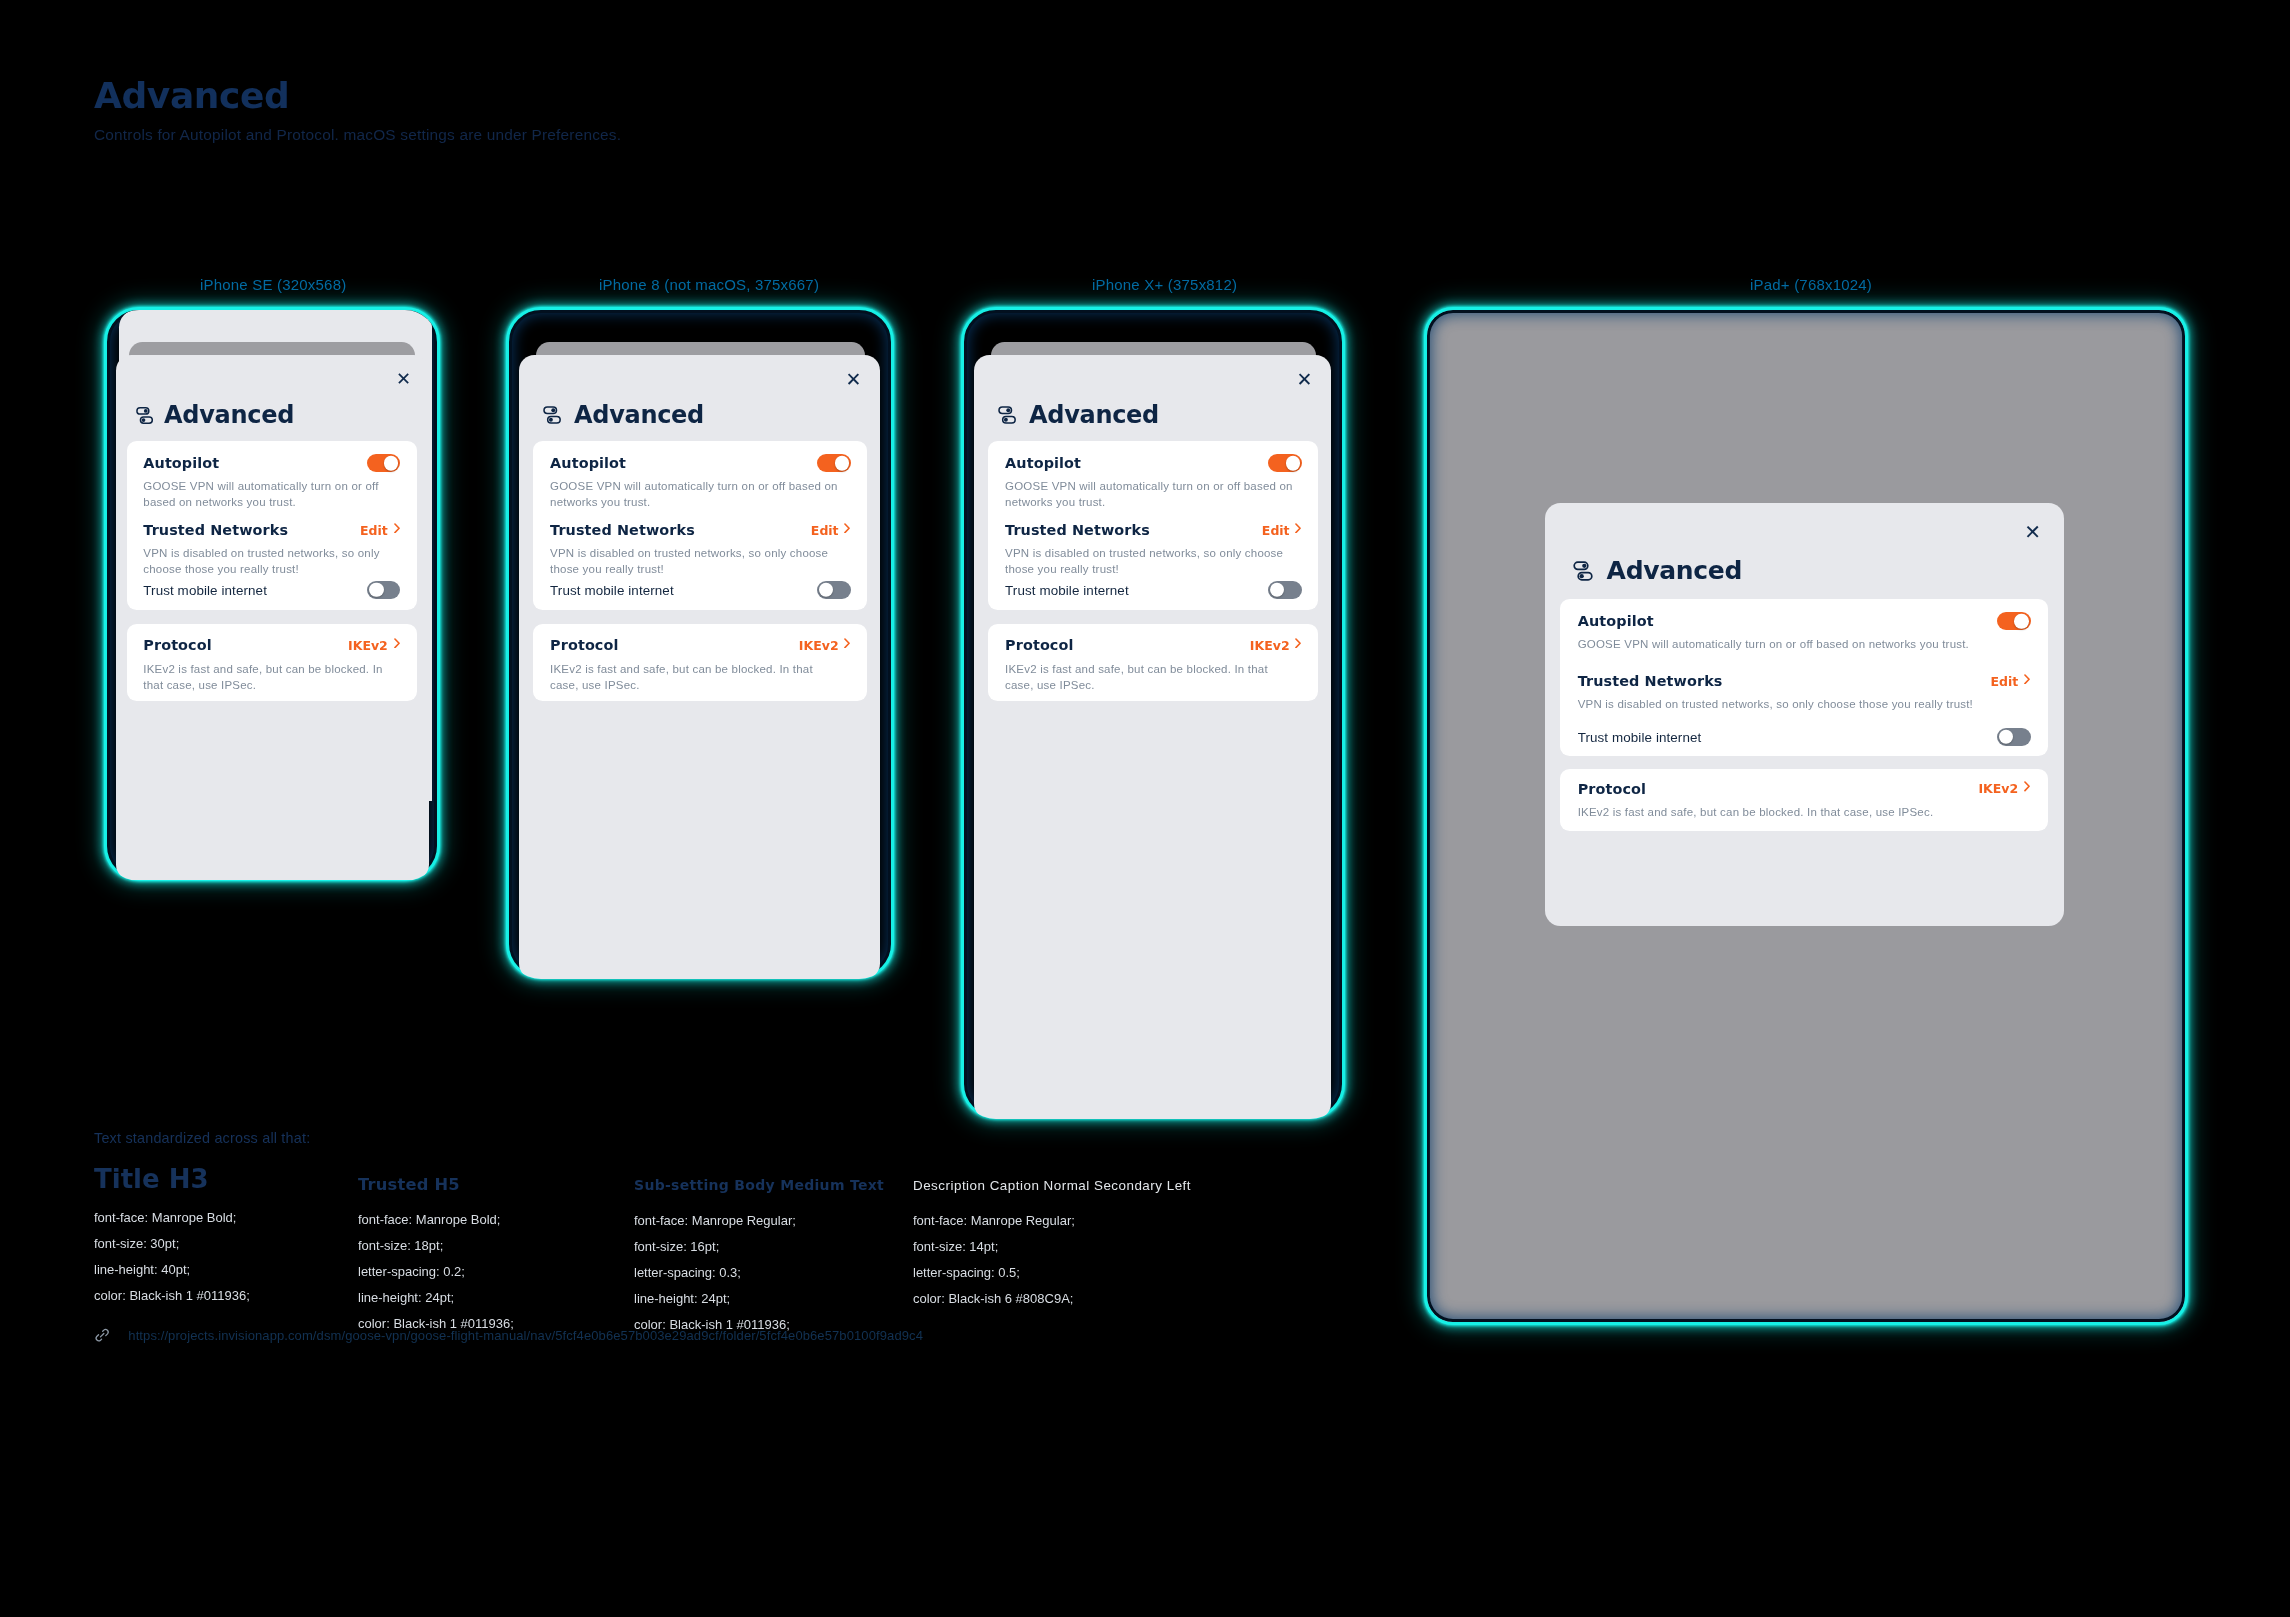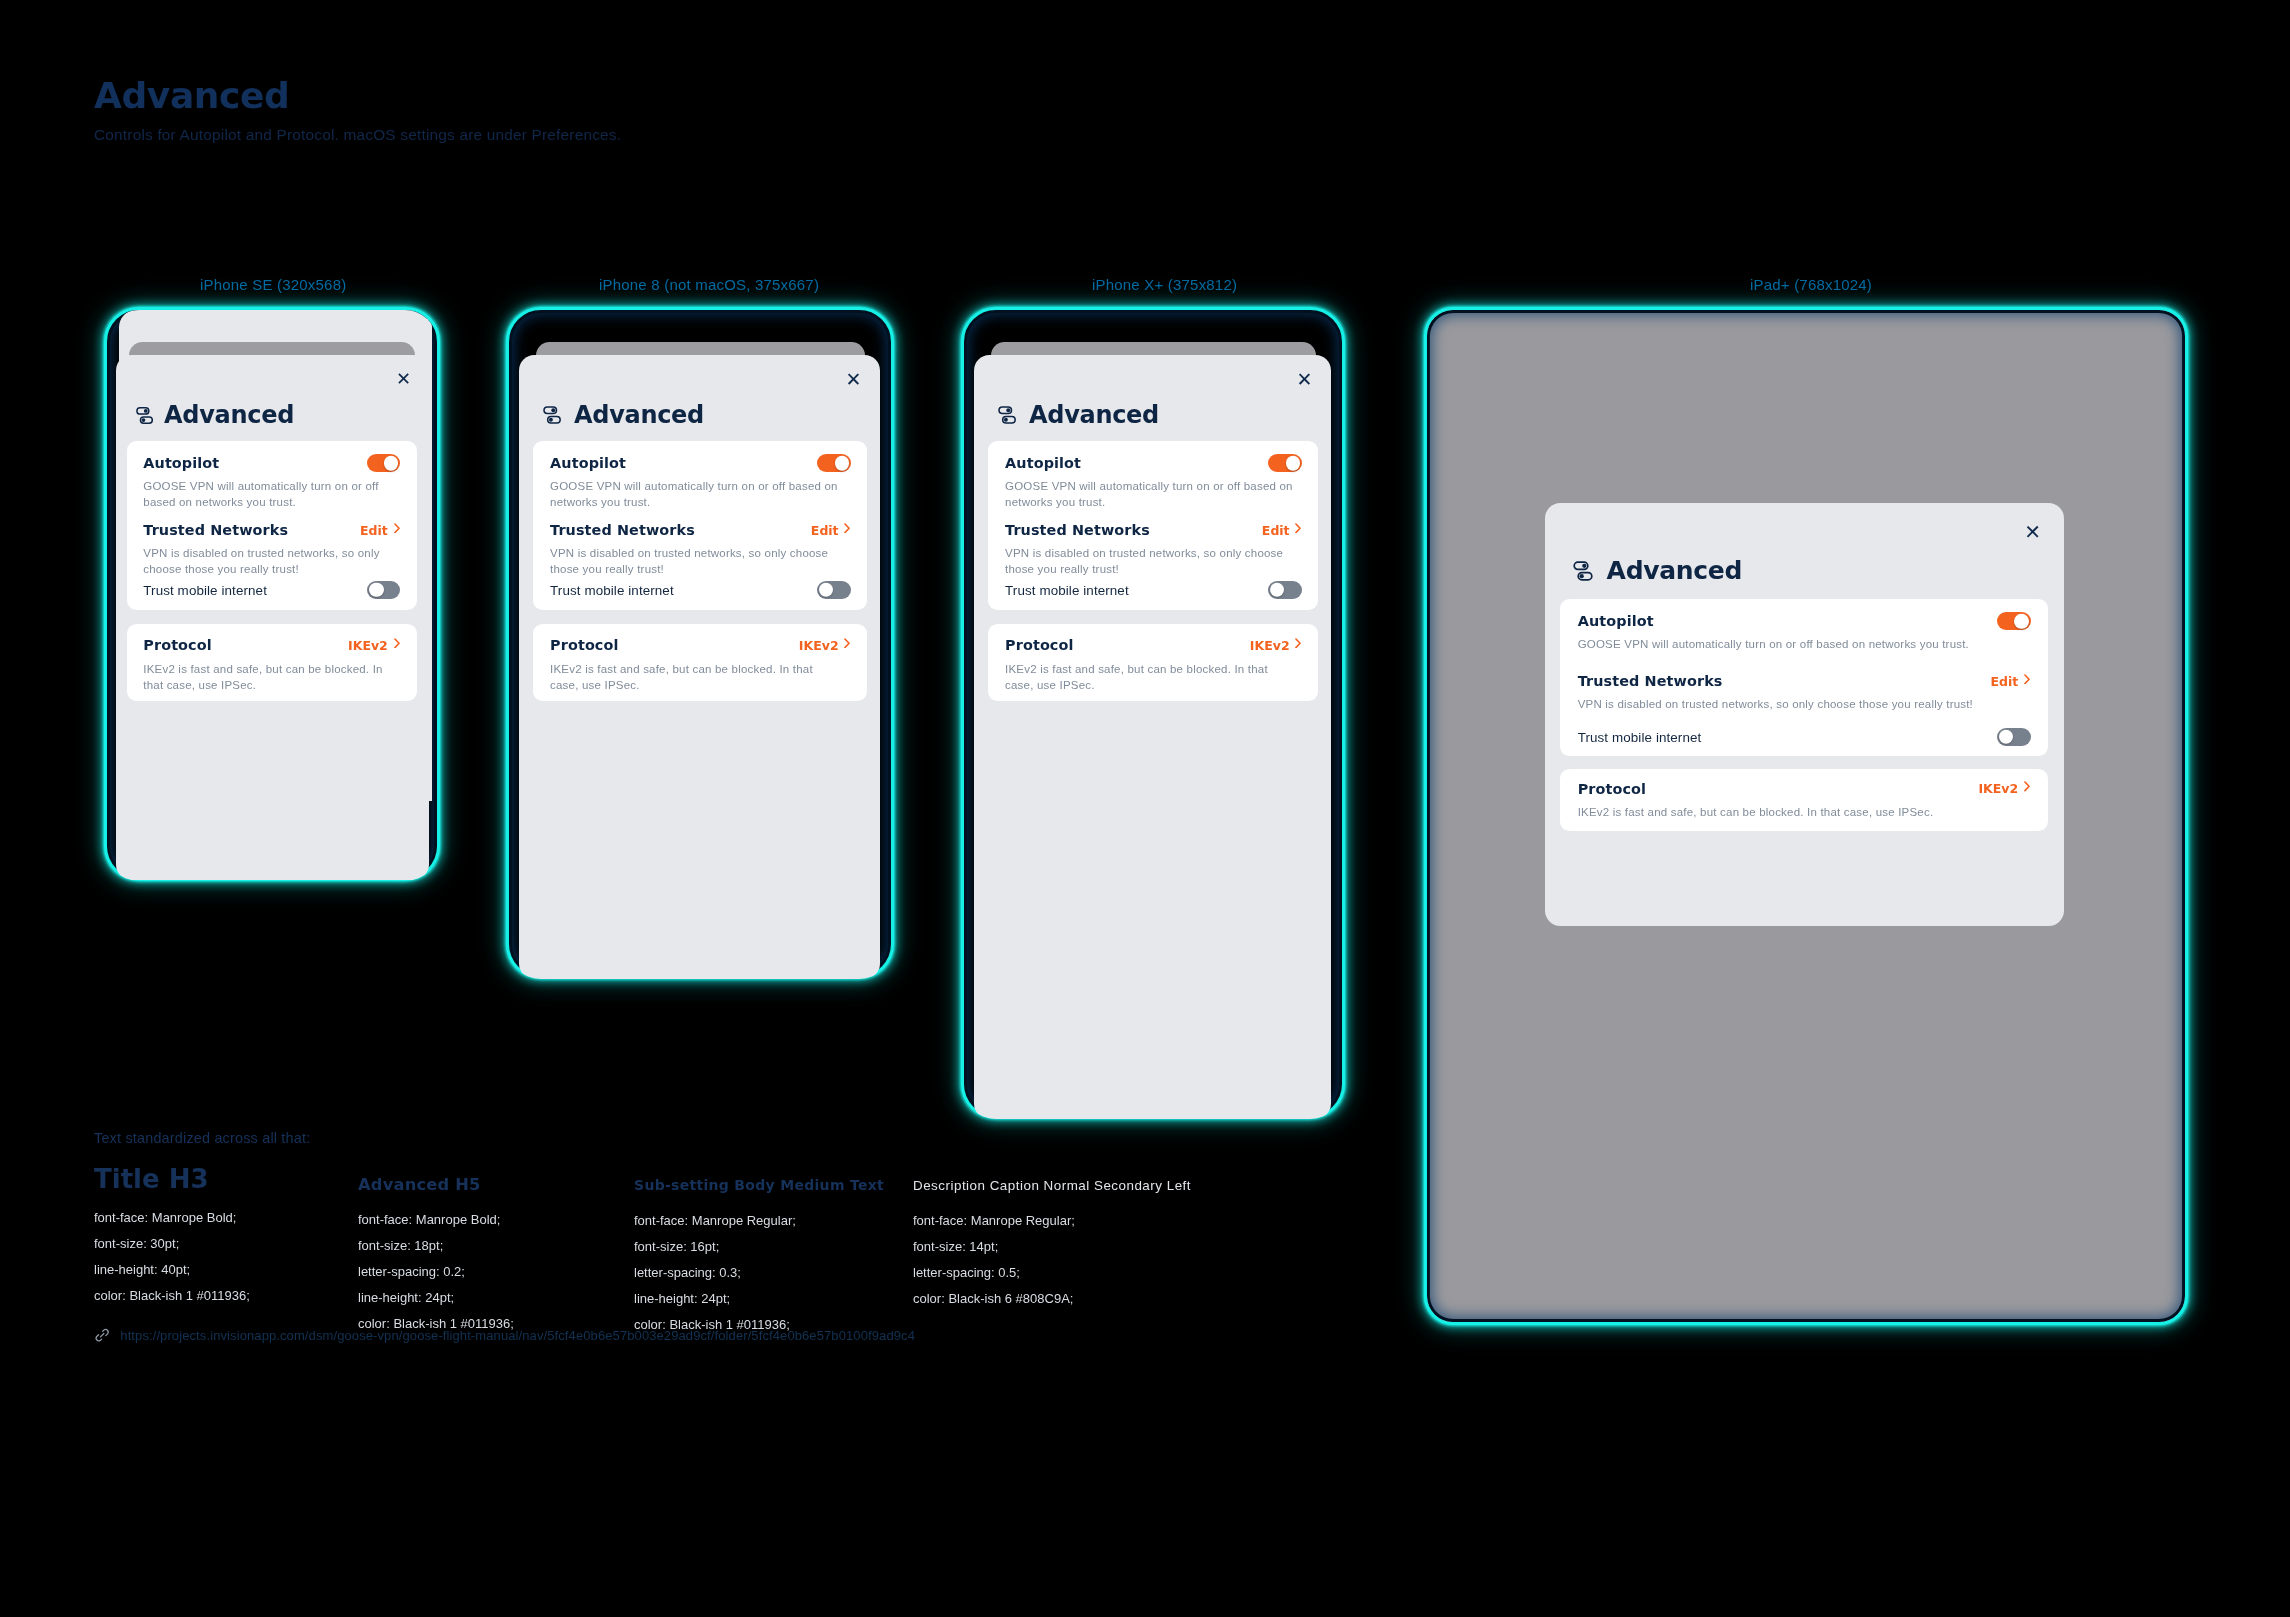--- a/index.html
+++ b/index.html
@@ -158,21 +158,21 @@
     line-height:26px;
     color:#d8dde3;
     white-space:pre-line;
   }
 
   .link-row {
     position:absolute;
     left:94px; top:1327px;
     display:flex;
     align-items:center;
-    gap:10px;
+    gap:18px;
   }
   .link-icon { display:block; flex:0 0 auto; }
   .link-text {
     font-size:13px;
     color:#123253;
     letter-spacing:0.1px;
     white-space:nowrap;
     text-decoration:none;
   }
 </style>
@@ -439,21 +439,21 @@
 
 <div class="spec-col" style="left:94px; top:1164px; width:240px;">
   <div class="spec-name" style="font-family:'DejaVu Sans',sans-serif; font-weight:bold; font-size:26px; line-height:31px; margin-bottom:9.6px;">Title H3</div>
   <div class="spec-body">font-face: Manrope Bold;
 font-size: 30pt;
 line-height: 40pt;
 color: Black-ish 1 #011936;</div>
 </div>
 
 <div class="spec-col" style="left:358px; top:1174px; width:250px;">
-  <div class="spec-name" style="font-family:'DejaVu Sans',sans-serif; font-weight:bold; font-size:16.3px; line-height:21px; letter-spacing:0.2px; margin-bottom:11.5px;">Advanced H5</div>
+  <div class="spec-name" style="font-family:'DejaVu Sans',sans-serif; font-weight:bold; font-size:16.3px; line-height:21px; letter-spacing:0.2px; margin-bottom:11.5px;">Trusted H5</div>
   <div class="spec-body">font-face: Manrope Bold;
 font-size: 18pt;
 letter-spacing: 0.2;
 line-height: 24pt;
 color: Black-ish 1 #011936;</div>
 </div>
 
 <div class="spec-col" style="left:634px; top:1176px; width:259px;">
   <div class="spec-name" style="font-family:'DejaVu Sans',sans-serif; font-weight:bold; font-size:14px; line-height:19px; letter-spacing:0.3px; margin-bottom:12.5px;">Sub-setting Body Medium Text</div>
   <div class="spec-body">font-face: Manrope Regular;

